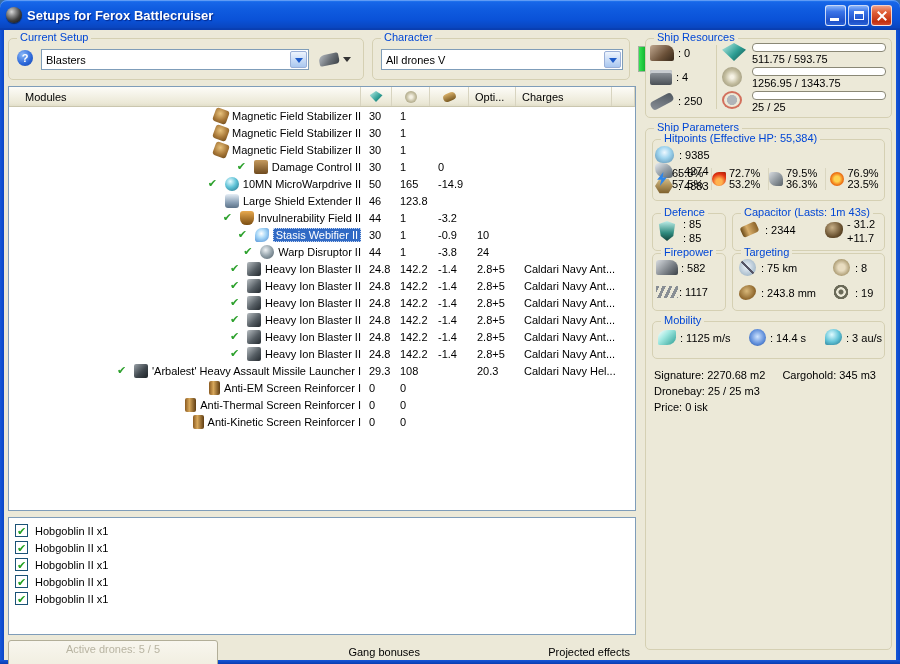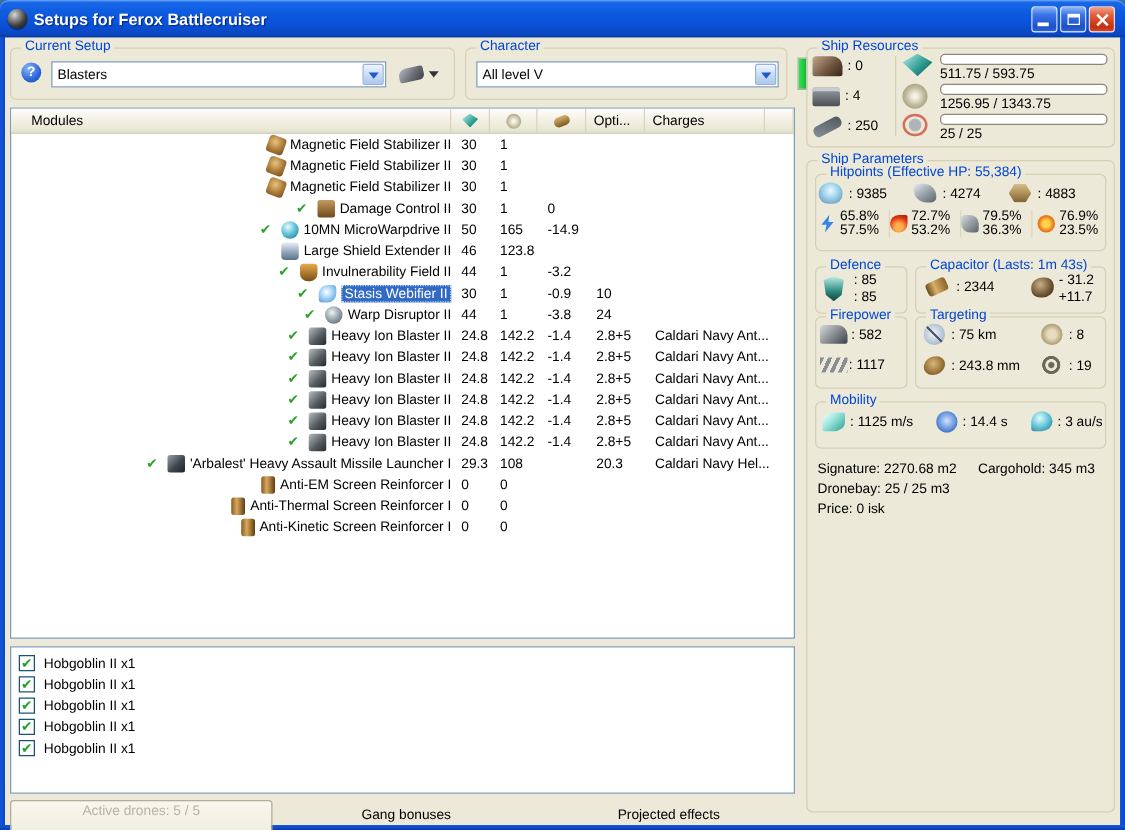--- a/index.html
+++ b/index.html
@@ -95,21 +95,21 @@
   
   .drones { position:absolute; left:4px; top:487px; width:628px; height:118px; background:#ffffff; border:1px solid #7f9db9; padding-top:4px; }
   .drow { display:flex; align-items:center; height:17px; padding-left:6px; }
   .dcb { width:13px; height:13px; border:1px solid #1a5276; background:#fff; margin-right:7px;
     font-size:11px; line-height:12px; text-align:center; color:#21a121; font-weight:bold; }
   .dcb::before { content:"\2714"; }
 
   
   .tab0 { position:absolute; left:4px; top:610px; width:210px; height:34px; border:1px solid #b2ae98; border-radius:3px;
     background:linear-gradient(#f8f6ee,#efecdd); color:#b8b4a2; text-align:center; line-height:16px; }
-  .tabflat { position:absolute; top:614px; height:18px; text-align:center; line-height:16px; color:#000; }
+  .tabflat { position:absolute; top:614px; height:18px; text-align:right; line-height:16px; color:#000; }
   .tab1 { left:226px; width:190px; }
   .tab2 { left:436px; width:190px; }
 
   
   .gb-res { left:641px; top:8px; width:247px; height:80px; }
   .res-left { position:absolute; left:4px; top:2px; width:64px; }
   .res-lrow { display:flex; align-items:center; height:24px; gap:4px; }
   .res-div { position:absolute; left:70px; top:6px; width:1px; height:64px; background:#d5d0b3; }
   .res-right { position:absolute; left:76px; top:2px; width:166px; }
   .res-grow { height:24px; position:relative; }
@@ -122,21 +122,21 @@
   .ric-launcher { width:22px; height:15px; background:linear-gradient(#9aa0a6,#4a5056); border-radius:2px; box-shadow:inset 0 3px 0 #c8ccd0; }
   .ric-calib { width:24px; height:9px; background:linear-gradient(45deg,#8a9098,#4e565e); border-radius:4px; transform:rotate(-28deg); }
   .ric-cpu { width:24px; height:18px; background:linear-gradient(135deg,#bff0ea,#2e9e94 55%,#0f4e48); clip-path:polygon(50% 0,100% 38%,50% 100%,0 38%); }
   .ric-pg { width:20px; height:20px; border-radius:50%; background:radial-gradient(circle,#f6f2e4 12%,#c2bc9e 50%,#8a8468); }
   .ric-drone { width:20px; height:18px; border-radius:50%; border:2px solid rgba(200,60,40,.7);
     background:radial-gradient(circle,#b0b4b8 0 45%,rgba(0,0,0,0) 50%); }
 
   
   .gb-par { left:641px; top:98px; width:247px; height:522px; }
   .gb-hp { left:6px; top:10px; width:233px; height:62px; }
-  .hp-row1 { position:absolute; left:2px; top:6px; width:228px; display:flex; }
+  .hp-row1 { position:absolute; left:2px; top:6px; width:228px; display:flex;flex-direction:column; }
   .hp-stat { display:flex; align-items:center; gap:5px; width:77px; }
   .hp-ic { flex:0 0 auto; }
   .ic-shield { width:19px; height:17px; border-radius:50% 50% 42% 42%; background:radial-gradient(circle at 50% 38%, #eef8ff, #9fd4ee 42%, #5a8cac); }
   .ic-armor { width:18px; height:15px; border-radius:4px 10px 4px 10px; background:linear-gradient(145deg,#e8ecf0,#98a2aa 50%,#5a646c); }
   .ic-hull { width:18px; height:16px; clip-path:polygon(25% 4%,75% 4%,100% 50%,75% 96%,25% 96%,0 50%); background:linear-gradient(#d8c088,#7a5c28); }
   .resists { position:absolute; left:2px; top:28px; width:228px; display:flex; }
   .rgroup { width:57px; display:flex; align-items:center; gap:3px; border-right:1px solid #dad6c0; }
   .rgroup:last-child { border-right:0;justify-content:center; }
   .rvals div { line-height:11px; }
   .ric { width:14px; height:14px; flex:0 0 auto; }
@@ -222,21 +222,21 @@
       </div>
       <div class="ship-btn">
         <span class="ship-glyph"></span>
         <span class="ship-caret"></span>
       </div>
     </div>
 
     <div class="gb gb-char">
       <span class="cap">Character</span>
       <div class="combo cb-char">
-        <span class="val">All level V</span>
+        <span class="val">All drones V</span>
         <span class="btn"></span>
       </div>
     </div>
     <div class="char-ind"></div>
 
     <div class="modules">
       <div class="mhead">
         <div class="mh-name">Modules</div>
         <div class="mh-ic">
             <span class="hic hic-cpu"></span>

